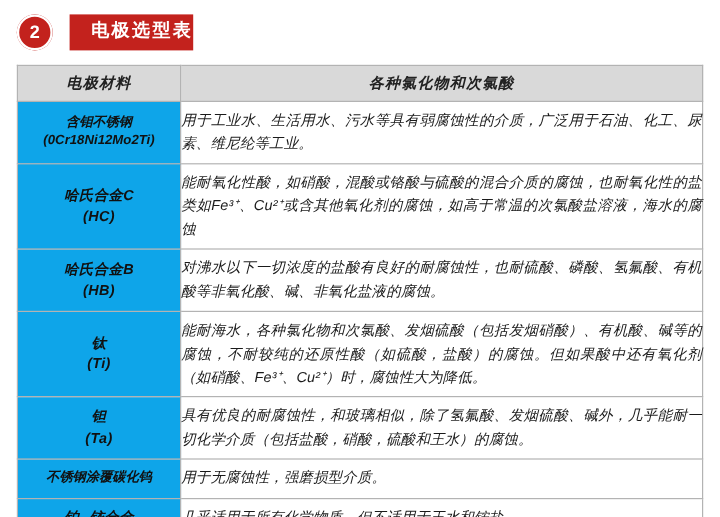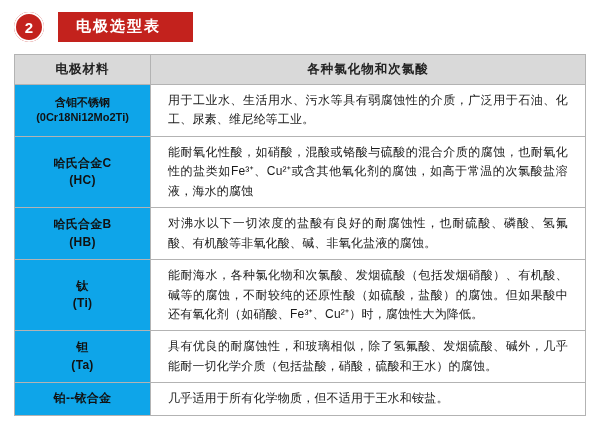--- a/index.html
+++ b/index.html
@@ -43,43 +43,44 @@
     box-shadow: 0 0 0 2px #ffffff inset;
     flex: 0 0 auto;
   }
   .title-bar {
     margin-left: 14px;
     background: #c3221d;
     color: #ffffff;
     font-size: 15px;
     font-weight: bold;
     letter-spacing: 2px;
-    padding: 6px 32px 7px 18px;
+    padding: 6px 0 7px 18px;
     line-height: 1.1;
     white-space: nowrap;
   }
 
   
   .table-wrap {
     position: absolute;
     left: 14px;
     top: 54px;
     width: 572px;
   }
   table.spec {
     border-collapse: collapse;
     width: 100%;
     table-layout: fixed;
     border: 1px solid #b3b3b3;
   }
   table.spec td, table.spec th {
     border: 1px solid #b3b3b3;
     vertical-align: middle;
-    padding: 6px 17px;
+    padding: 6px 0;
     box-sizing: border-box;
+    font-style: italic;
   }
   thead th {
     background: #d9d9d9;
     color: #222222;
     font-size: 12.5px;
     font-weight: bold;
     text-align: center;
     letter-spacing: 1px;
     height: 28px;
     padding: 5px 6px;
@@ -162,20 +163,26 @@
           <td class="desc">能耐海水，各种氯化物和次氯酸、发烟硫酸（包括发烟硝酸）、有机酸、碱等的腐蚀，不耐较纯的还原性酸（如硫酸，盐酸）的腐蚀。但如果酸中还有氧化剂（如硝酸、Fe³⁺、Cu²⁺）时，腐蚀性大为降低。</td>
         </tr>
         <tr>
           <td class="mat">
             <div>钽</div>
             <div>(Ta)</div>
           </td>
           <td class="desc">具有优良的耐腐蚀性，和玻璃相似，除了氢氟酸、发烟硫酸、碱外，几乎能耐一切化学介质（包括盐酸，硝酸，硫酸和王水）的腐蚀。</td>
         </tr>
         <tr>
+          <td class="mat small">
+            <div>不锈钢涂覆碳化钨</div>
+          </td>
+          <td class="desc">用于无腐蚀性，强磨损型介质。</td>
+        </tr>
+        <tr>
           <td class="mat">
             <div>铂--铱合金</div>
           </td>
           <td class="desc">几乎适用于所有化学物质，但不适用于王水和铵盐。</td>
         </tr>
       </tbody>
     </table>
   </div>
 
 </div>

